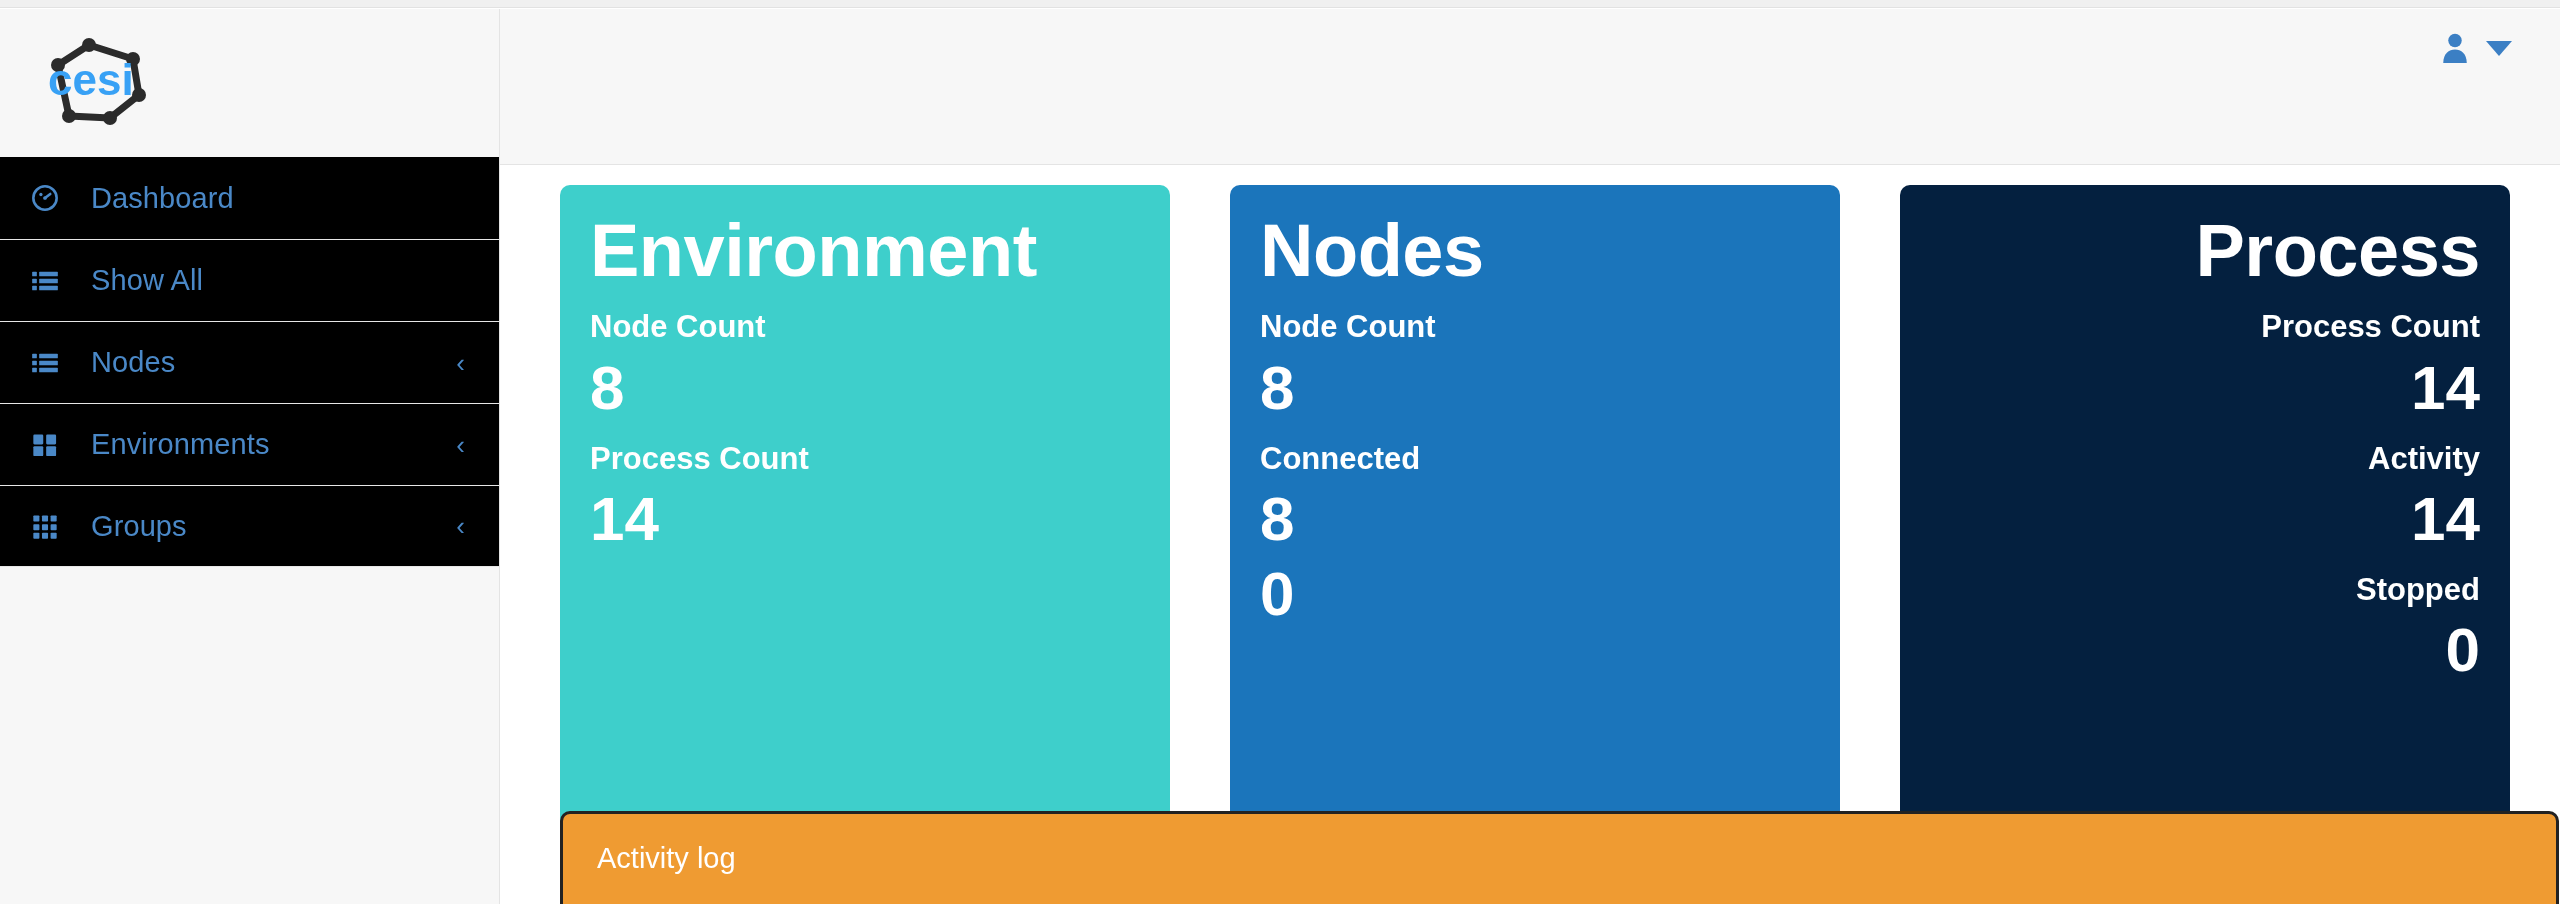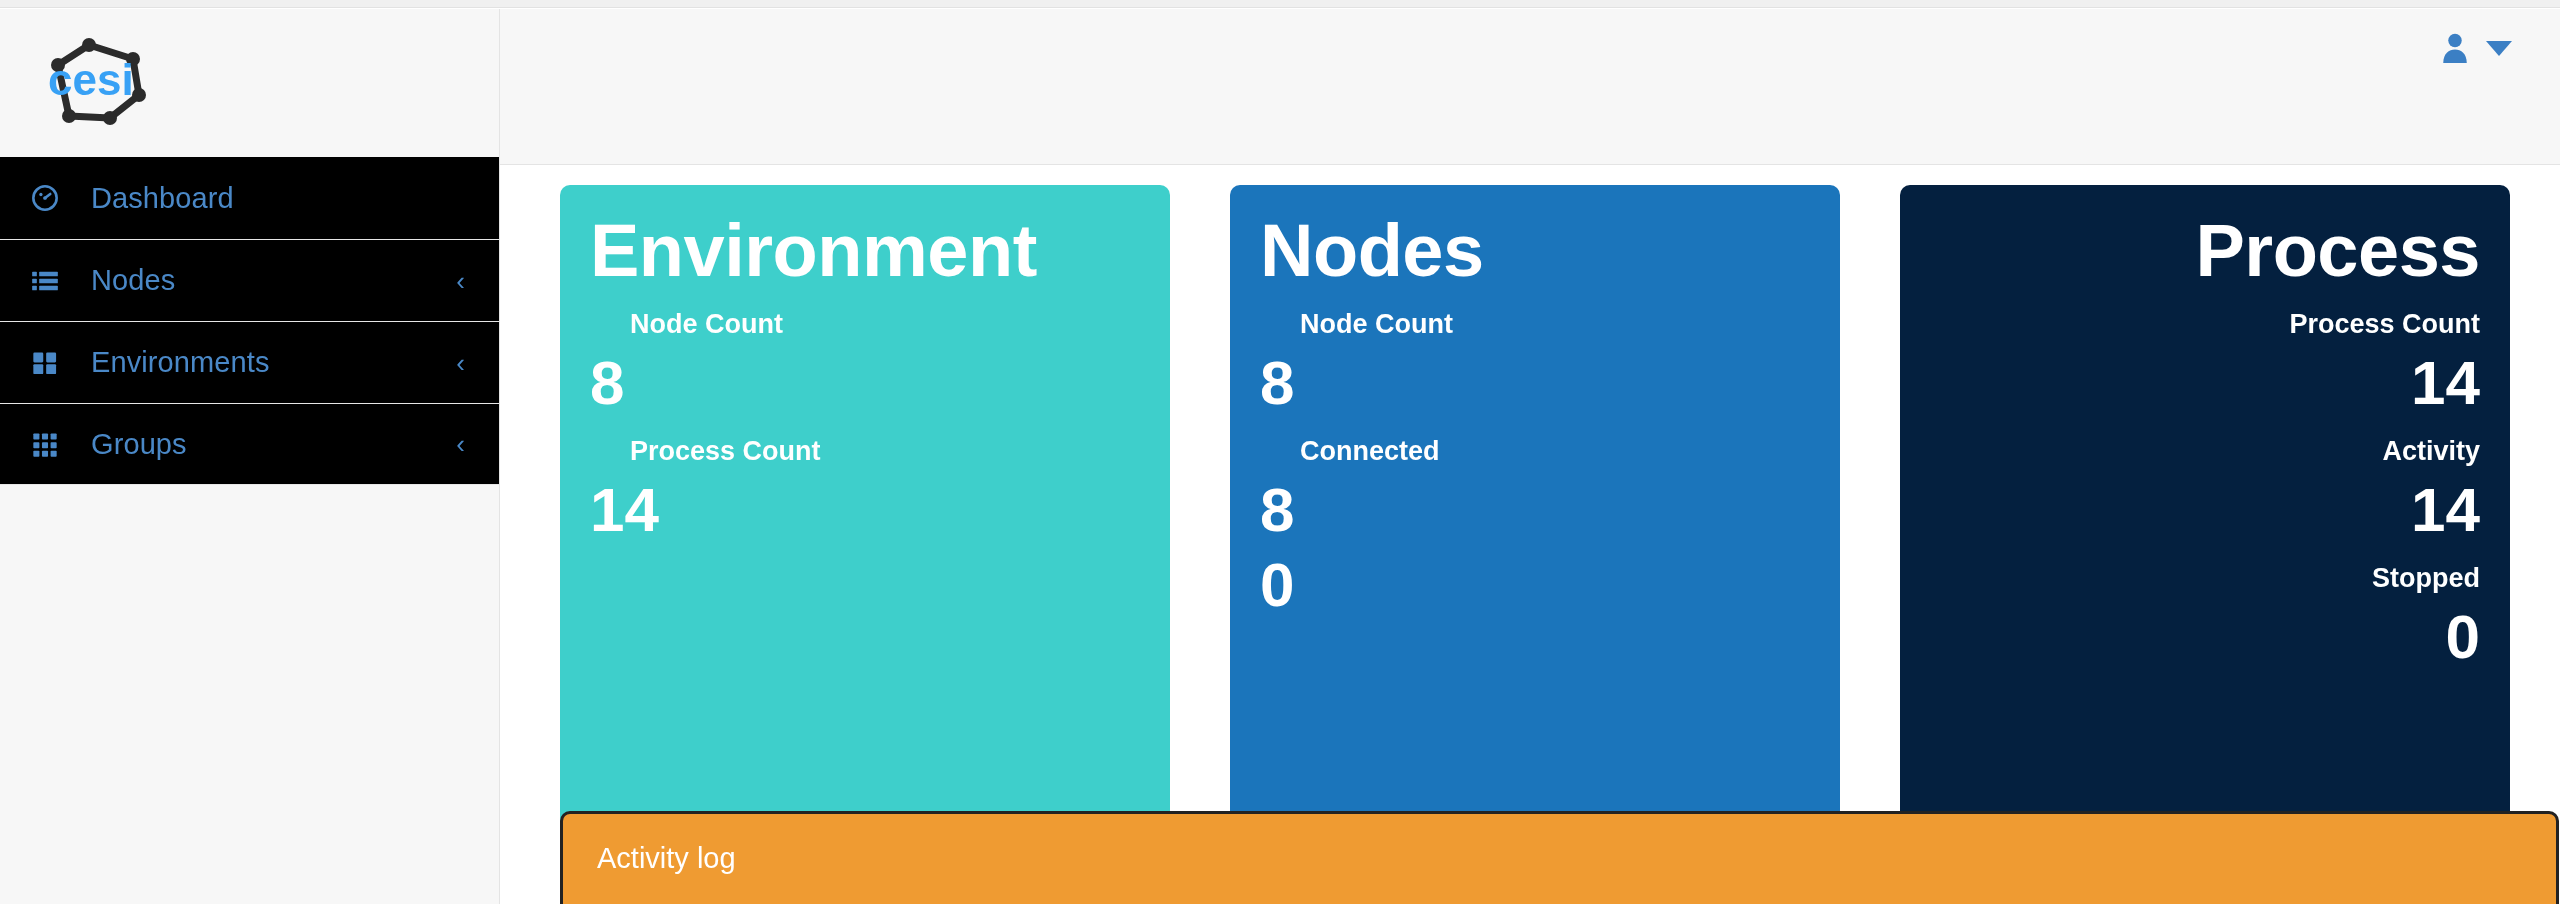--- a/index.html
+++ b/index.html
@@ -93,23 +93,22 @@
     padding:28px 30px 0 30px;
     color:#ffffff;
     overflow:hidden;
   }
   .card-title {
     font-size:74px; font-weight:bold; line-height:1.02;
     letter-spacing:-0.5px;
     margin-bottom:20px;
   }
   .stat-label {
-    font-size:27px; font-weight:bold; line-height:1.1;
+    font-size:31px; font-weight:bold; line-height:1.1;
     margin-top:22px;
-    margin-left:40px;
   }
   .stat-value {
     font-size:62px; font-weight:bold; line-height:1.05;
     margin-top:10px;
   }
 
   
   .activity-panel {
     position:absolute; left:59px; top:645px;
     width:1999px; height:120px;
@@ -161,20 +160,33 @@
           <svg width="28" height="28" viewBox="0 0 24 24">
             <circle cx="12" cy="12" r="10" fill="none" stroke="#4a88c7" stroke-width="2.2"></circle>
             <path d="M12 12 L16.5 8.5" stroke="#4a88c7" stroke-width="2.2" stroke-linecap="round"></path>
             <circle cx="8.5" cy="9" r="1.4" fill="#4a88c7"></circle>
             <circle cx="12" cy="12" r="1.6" fill="#4a88c7"></circle>
           </svg>
         </span>
         <span class="nav-label">Dashboard</span>
       </li>
 
+      <li class="nav-item">
+        <span class="nav-icon">
+          <svg width="28" height="28" viewBox="0 0 24 24" fill="#4a88c7">
+            <rect x="1" y="4" width="4" height="4" rx="0.6"></rect>
+            <rect x="7" y="4" width="16" height="4" rx="0.6"></rect>
+            <rect x="1" y="10" width="4" height="4" rx="0.6"></rect>
+            <rect x="7" y="10" width="16" height="4" rx="0.6"></rect>
+            <rect x="1" y="16" width="4" height="4" rx="0.6"></rect>
+            <rect x="7" y="16" width="16" height="4" rx="0.6"></rect>
+          </svg>
+        </span>
+        <span class="nav-label">Show All</span>
+      </li>
 
       <li class="nav-item">
         <span class="nav-icon">
           <svg width="28" height="28" viewBox="0 0 24 24" fill="#4a88c7">
             <rect x="1" y="4" width="4" height="4" rx="0.6"></rect>
             <rect x="7" y="4" width="16" height="4" rx="0.6"></rect>
             <rect x="1" y="10" width="4" height="4" rx="0.6"></rect>
             <rect x="7" y="10" width="16" height="4" rx="0.6"></rect>
             <rect x="1" y="16" width="4" height="4" rx="0.6"></rect>
             <rect x="7" y="16" width="16" height="4" rx="0.6"></rect>

